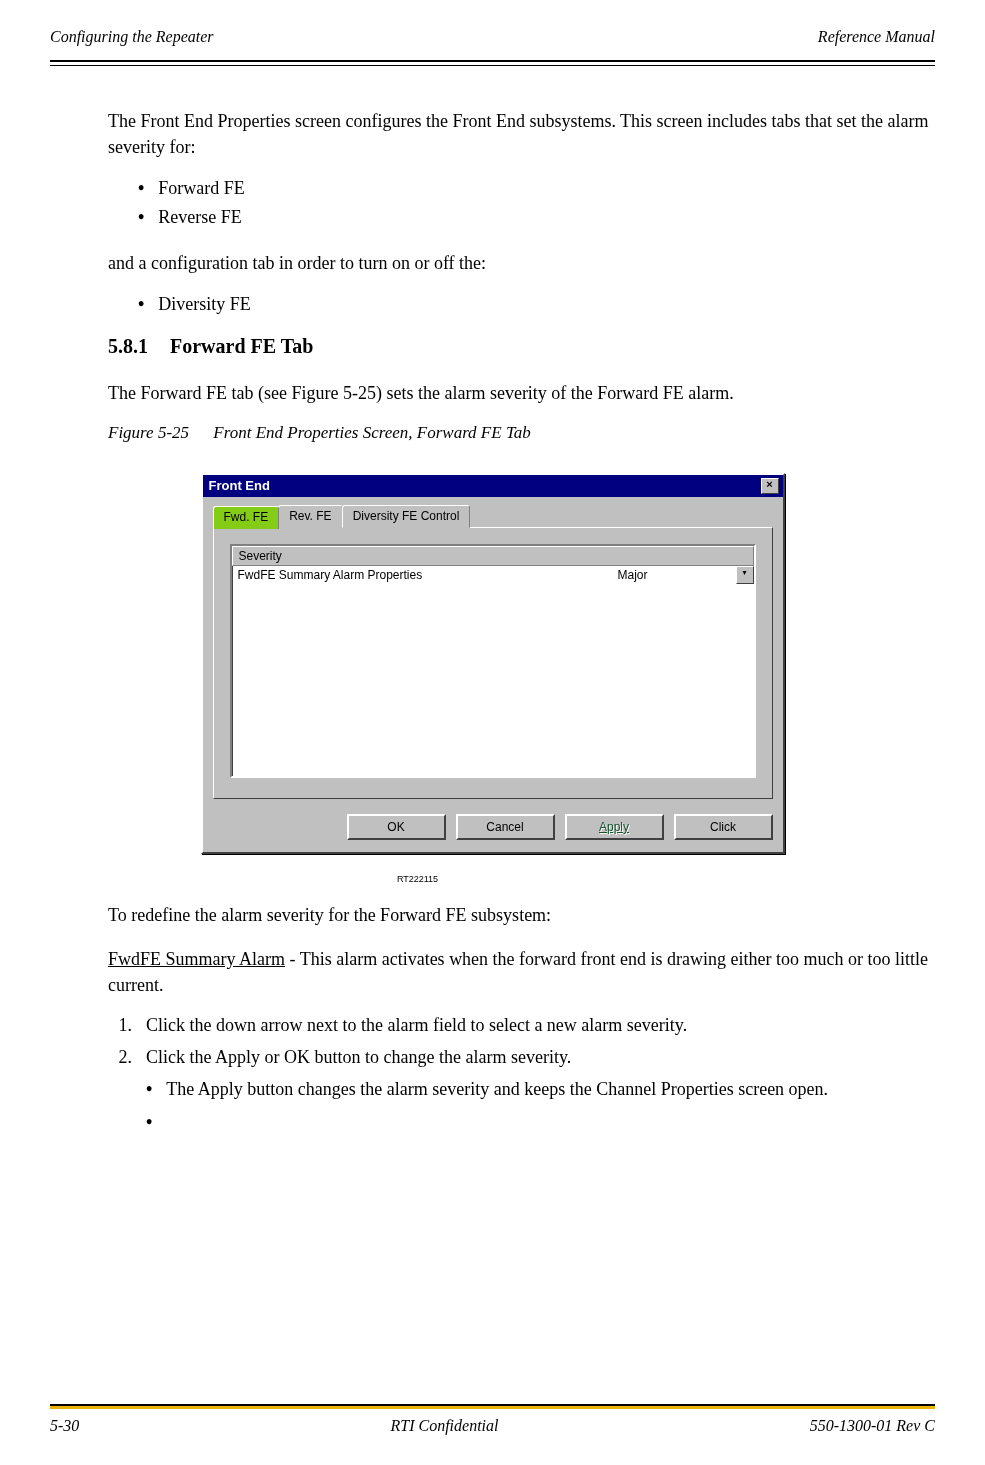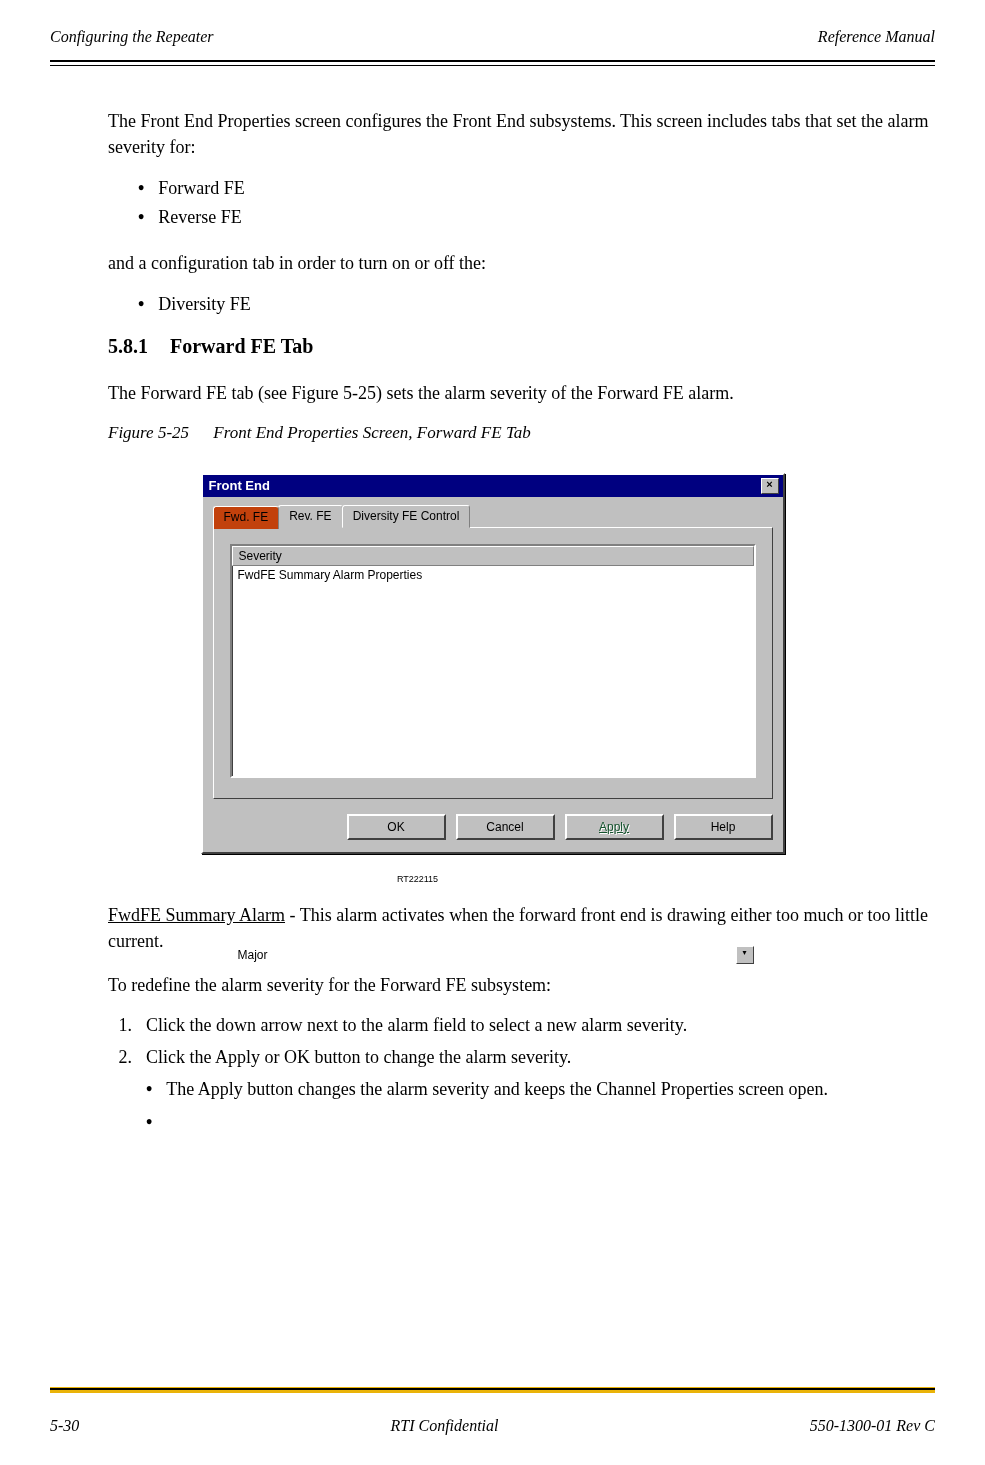--- a/index.html
+++ b/index.html
@@ -148,21 +148,21 @@
     border-top-right-radius: 3px;
     padding: 3px 10px 4px 10px;
     font-size: 12px;
     margin-right: -1px;
   }
   .win-tab.active {
     position: relative;
     top: 1px;
     padding-bottom: 5px;
     border-bottom: 0;
-    background: #c2410c;
+    background: #84cc16;
   }
   .panel {
     border: 1px solid;
     border-color: #fff #404040 #404040 #fff;
     background: #c0c0c0;
     padding: 16px 16px 20px 16px;
     position: relative;
     top: -1px;
   }
   .listview {
@@ -181,21 +181,20 @@
     border-color: #fff #808080 #808080 #fff;
     padding: 2px 6px;
     font-size: 12px;
     box-sizing: border-box;
   }
   .lv-col1 { flex: 0 0 380px; }
   .lv-col2 { flex: 1; }
   .lv-data-row {
     display: flex;
     font-size: 12px;
-    flex-direction: column;
   }
   .lv-cell {
     padding: 2px 6px;
     box-sizing: border-box;
   }
   .lv-drop {
     display: flex;
     justify-content: space-between;
     align-items: center;
     padding: 0 0 0 6px;
@@ -261,22 +260,22 @@
     margin-left: 96px;
   }
   .sub-row {
     display: flex;
     gap: 14px;
     font-size: 18px;
     line-height: 1.5;
     margin-bottom: 6px;
   }
   .footer {
-    border-top: 6px solid #eab308;
-    padding-top: 18px;
+    border-top: 3px solid #eab308;
+    padding-top: 2px;
     position: relative;
   }
   .footer::before {
     content: "";
     position: absolute;
     left: 0; right: 0; top: -5px;
     border-top: 2px solid #000;
   }
   .footer-row {
     display: flex;
@@ -371,33 +370,33 @@
           <div class="win-btn">
             <span>OK</span>
           </div>
           <div class="win-btn">
             <span>Cancel</span>
           </div>
           <div class="win-btn disabled">
             <span class="underline">Apply</span>
           </div>
           <div class="win-btn">
-            <span>Help</span>
+            <span>Click</span>
           </div>
         </div>
       </div>
     </div>
   </div>
   <div class="ref-id">RT222115</div>
+
+  <p class="body-text">To redefine the alarm severity for the Forward FE subsystem:</p>
 
   <p class="body-text">
     <span class="underline-term">FwdFE Summary Alarm</span><span> - This alarm activates when the forward front end is drawing either too much or too little current.</span>
   </p>
-
-  <p class="body-text">To redefine the alarm severity for the Forward FE subsystem:</p>
 
   <div class="numbered">
     <div class="num-row">
       <span class="num-label">1.</span>
       <span>Click the down arrow next to the alarm field to select a new alarm severity.</span>
     </div>
     <div class="num-row">
       <span class="num-label">2.</span>
       <span>Click the Apply or OK button to change the alarm severity.</span>
     </div>

